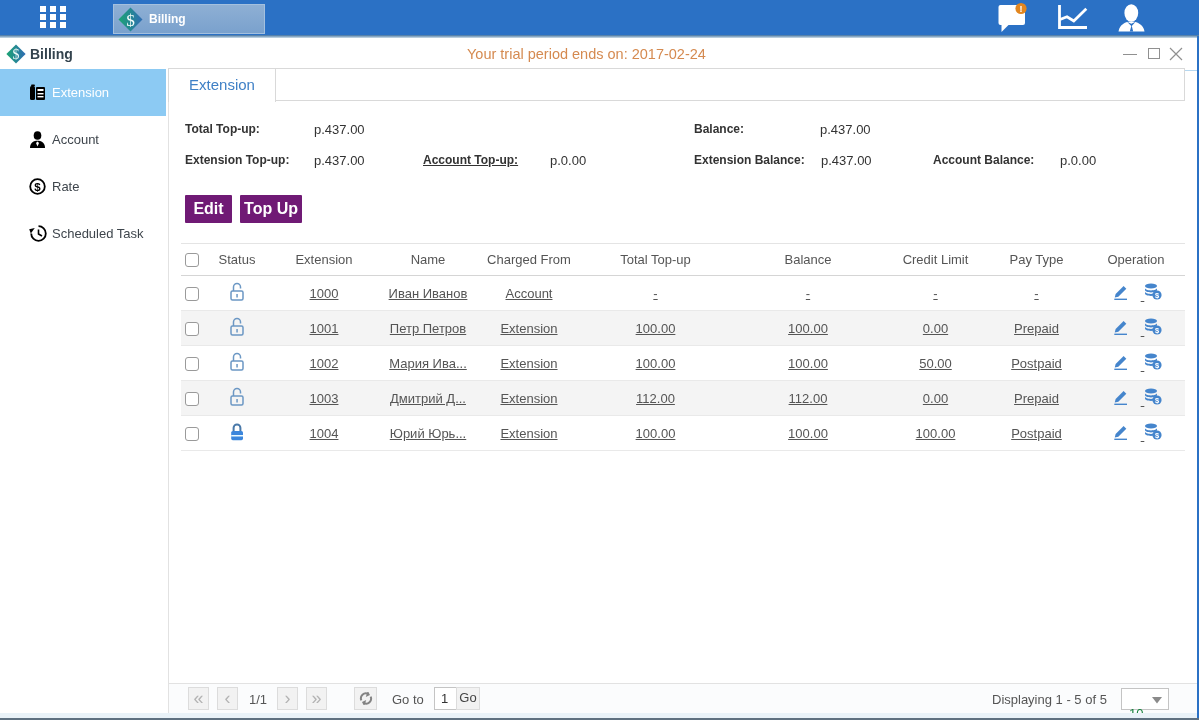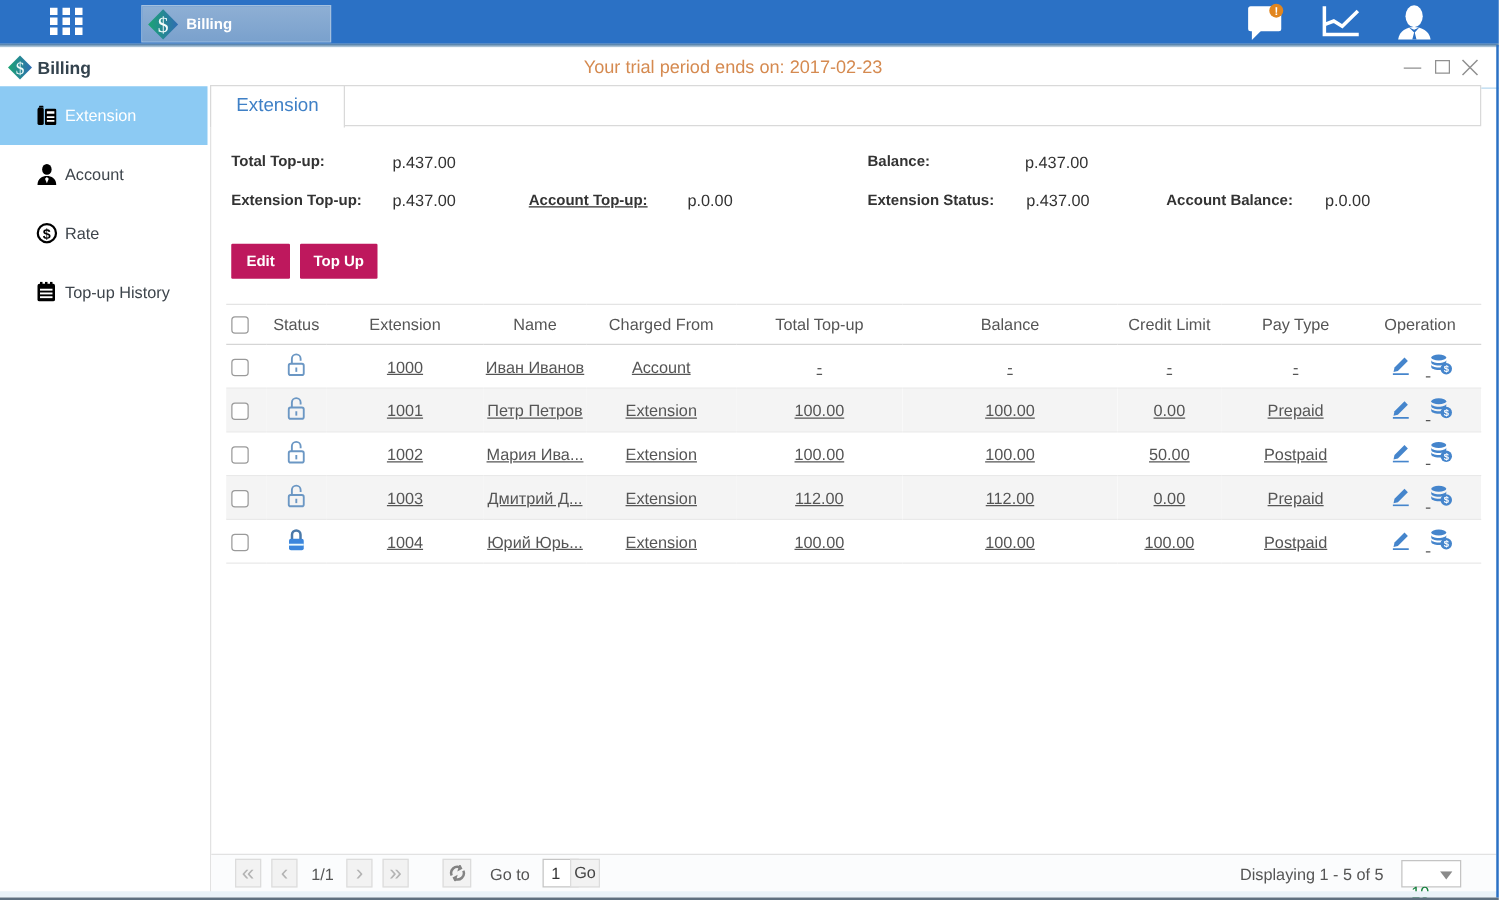--- a/index.html
+++ b/index.html
@@ -22,21 +22,21 @@
 .sideitem svg { position:absolute; left:29px; }
 .sideitem .lbl { position:absolute; left:52px; }
 .sideitem.sel { background:#8ccaf3; color:#fff; width:166px; }
 
 #tabstrip { position:absolute; left:168px; top:68px; width:1017px; height:33px; border:1px solid #d9d9d9; background:#fff; }
 #tabactive { position:absolute; left:168px; top:68px; width:108px; height:34px; background:#fff; border:1px solid #d9d9d9; border-bottom:none; font-size:15px; color:#3f80c6; text-align:center; line-height:32px; }
 
 .stlabel { position:absolute; font-size:12px; font-weight:bold; color:#333; }
 .stvalue { position:absolute; font-size:13px; color:#333; }
 
-.bluebtn { position:absolute; height:28px; background:#be185d; color:#fff; font-size:12px; font-weight:bold; border-radius:1px; text-align:center; line-height:28px; }
+.bluebtn { position:absolute; height:28px; background:#701a75; color:#fff; font-size:16px; font-weight:bold; border-radius:1px; text-align:center; line-height:28px; }
 
 #tbl { position:absolute; left:181px; top:243px; width:1004px; }
 table { border-collapse:collapse; width:1004px; table-layout:fixed; font-size:13px; color:#555; }
 tbody td { white-space:nowrap; overflow:hidden;text-decoration:underline; }
 thead td { border-top:1px solid #e4e4e4; border-bottom:1px solid #d5d5d5; height:32px; text-align:center; color:#555; }
 tbody td { height:35px; text-align:center; border-bottom:1px solid #e9e9e9; }
 tbody tr.alt { background:#f4f4f4; }
 .cbx { width:14px; height:14px; border:1px solid #9a9a9a; border-radius:3px; background:#fff; display:inline-block; vertical-align:middle; }
 
 #pager { position:absolute; left:169px; top:683px; width:1028px; height:32px; background:#fbfcfd; border-top:1px solid #e2e2e2; }
@@ -107,21 +107,21 @@
         <linearGradient id="dg2" x1="0" y1="0" x2="1" y2="0">
 <stop offset="0" stop-color="#1ba473"></stop>
           <stop offset="1" stop-color="#2f6cb4"></stop>
         </linearGradient>
       </defs>
 <polygon points="13,0.5 25.5,13 13,25.5 0.5,13" fill="url(#dg2)"></polygon>
 <text x="13" y="19.5" font-size="18" fill="#f3fdfb" text-anchor="middle" font-family="Liberation Serif">$</text>
 </svg>
 </div>
 <div id="apptitle">Billing</div>
-<div id="trial">Your trial period ends on: 2017-02-23</div>
+<div id="trial">Your trial period ends on: 2017-02-24</div>
 
 <div class="abs" style="left:1123px; top:54px; width:14px; height:1.4px; background:#909090;"></div>
 <div class="abs" style="left:1148px; top:48px; width:12px; height:11px; border:1px solid #909090;"></div>
 <svg class="abs" style="left:1168px; top:46px;" width="16" height="16" viewBox="0 0 16 16">
 <path d="M2 2 L14 14 M14 2 L2 14" stroke="#909090" stroke-width="1.2"></path>
 </svg>
 
 <div id="sidebar">
  <div class="sideitem sel">
   <svg width="17" height="17" viewBox="0 0 17 17">
@@ -147,47 +147,41 @@
   <span class="lbl">Account</span>
  </div>
  <div class="sideitem">
   <svg width="17" height="17" viewBox="0 0 17 17">
    <circle cx="8.5" cy="8.5" r="7.3" fill="none" stroke="#000" stroke-width="1.8"></circle>
    <text x="8.5" y="13" font-size="11.5" font-weight="bold" fill="#000" text-anchor="middle">$</text>
   </svg>
   <span class="lbl">Rate</span>
  </div>
  <div class="sideitem">
-  <svg width="16" height="17" viewBox="0 0 16 17">
-        <g fill="#000">
-   <rect x="1" y="2" width="14" height="14" rx="1.5"></rect>
-   <rect x="3" y="0.5" width="2" height="3.5"></rect>
-   <rect x="7" y="0.5" width="2" height="3.5"></rect>
-   <rect x="11" y="0.5" width="2" height="3.5"></rect>
-   <rect x="3" y="6" width="10" height="1.5" fill="#fff"></rect>
-   <rect x="3" y="9" width="10" height="1.5" fill="#fff"></rect>
-   <rect x="3" y="12" width="10" height="1.5" fill="#fff"></rect>
-  </g>
-      </svg>
-  <span class="lbl">Top-up History</span>
+  <svg width="18" height="17" viewBox="0 0 18 17">
+   <path d="M9.5 1.2 A7.3 7.3 0 1 1 2.2 8.5" fill="none" stroke="#000" stroke-width="1.8"></path>
+   <path d="M0.2 4.2 L5.8 3 L1.8 8.6 Z" fill="#000"></path>
+   <path d="M9.5 4.5 L9.5 9 L13 11" stroke="#000" stroke-width="1.6" fill="none"></path>
+  </svg>
+  <span class="lbl">Scheduled Task</span>
  </div>
 </div>
 
 <div id="tabstrip"></div>
 <div id="tabactive">Extension</div>
 
 <div class="stlabel" style="left:185px; top:122px;">Total Top-up:</div>
 <div class="stvalue" style="left:314px; top:122px;">p.437.00</div>
 <div class="stlabel" style="left:694px; top:122px;">Balance:</div>
 <div class="stvalue" style="left:820px; top:122px;">p.437.00</div>
 <div class="stlabel" style="left:185px; top:153px;">Extension Top-up:</div>
 <div class="stvalue" style="left:314px; top:153px;">p.437.00</div>
 <div class="stlabel" style="left:423px; top:153px;text-decoration:underline;">Account Top-up:</div>
 <div class="stvalue" style="left:550px; top:153px;">p.0.00</div>
-<div class="stlabel" style="left:694px; top:153px;">Extension Status:</div>
+<div class="stlabel" style="left:694px; top:153px;">Extension Balance:</div>
 <div class="stvalue" style="left:821px; top:153px;">p.437.00</div>
 <div class="stlabel" style="left:933px; top:153px;">Account Balance:</div>
 <div class="stvalue" style="left:1060px; top:153px;">p.0.00</div>
 <div class="bluebtn" style="left:185px; top:195px; width:47px;">Edit</div>
 <div class="bluebtn" style="left:240px; top:195px; width:62px;">Top Up</div>
 
 <div id="tbl">
 <table>
 <colgroup>
 <col style="width:32px">

